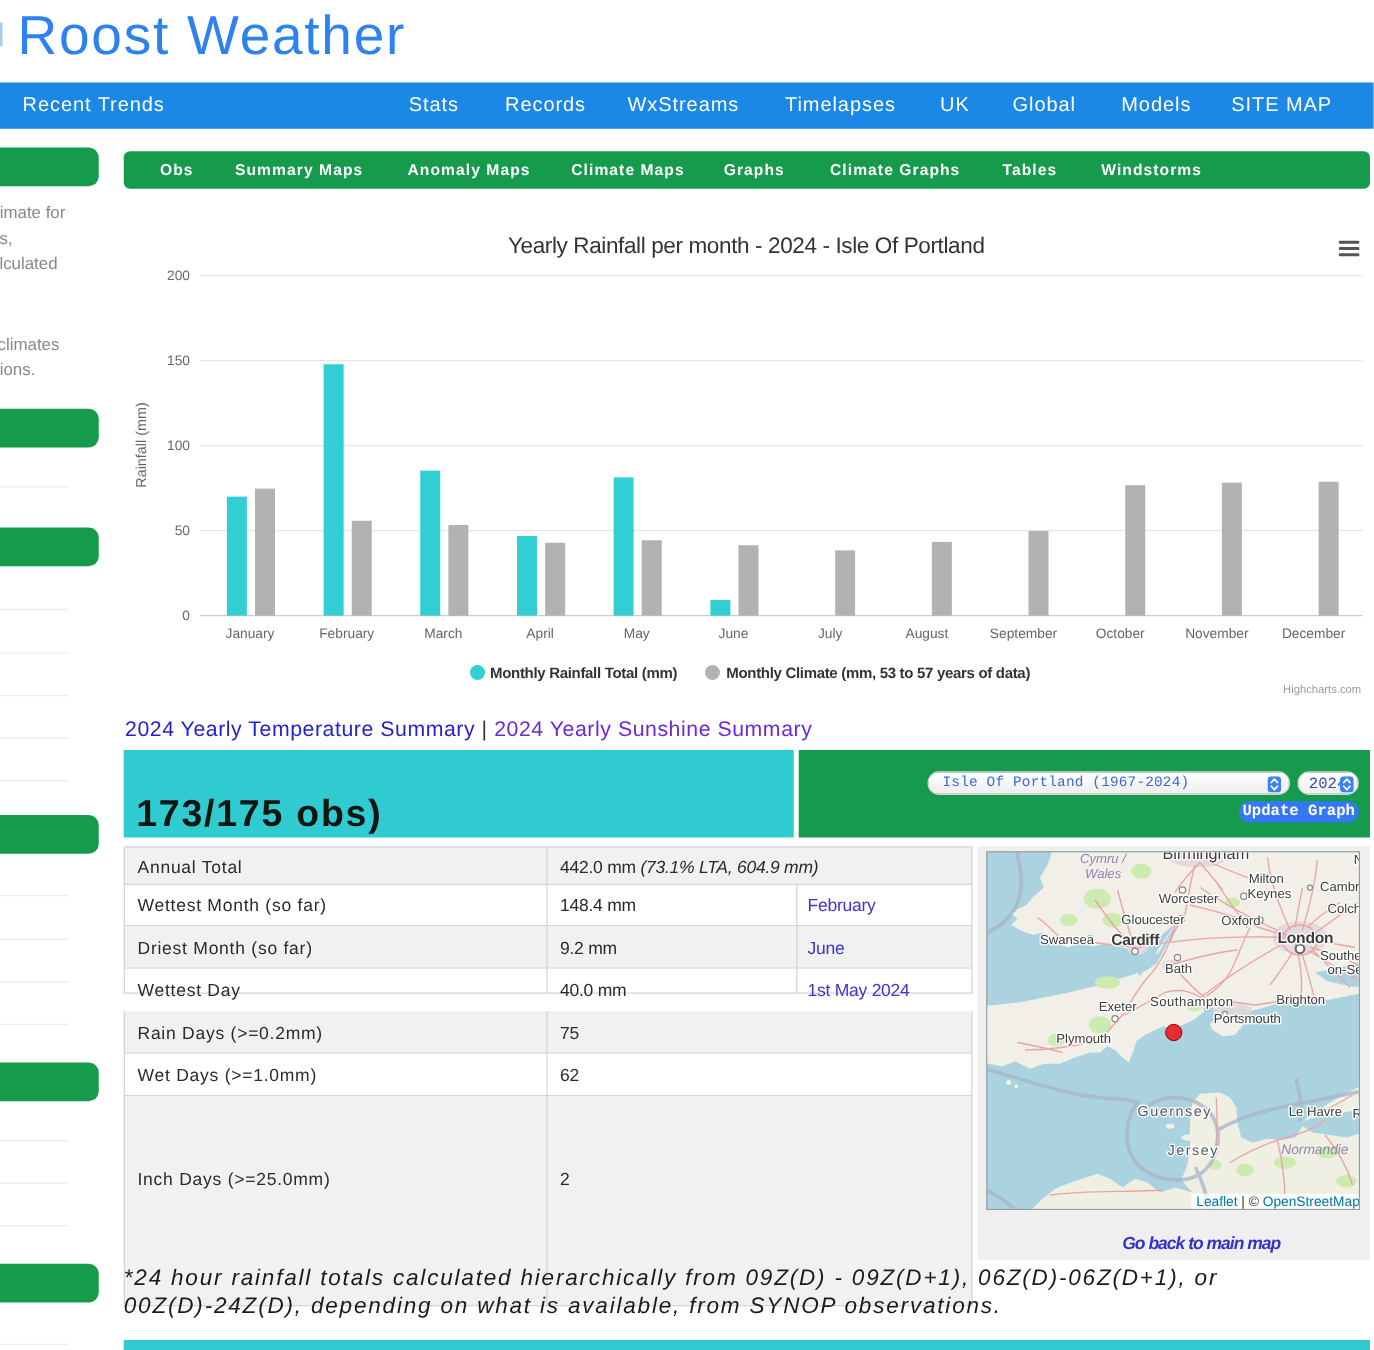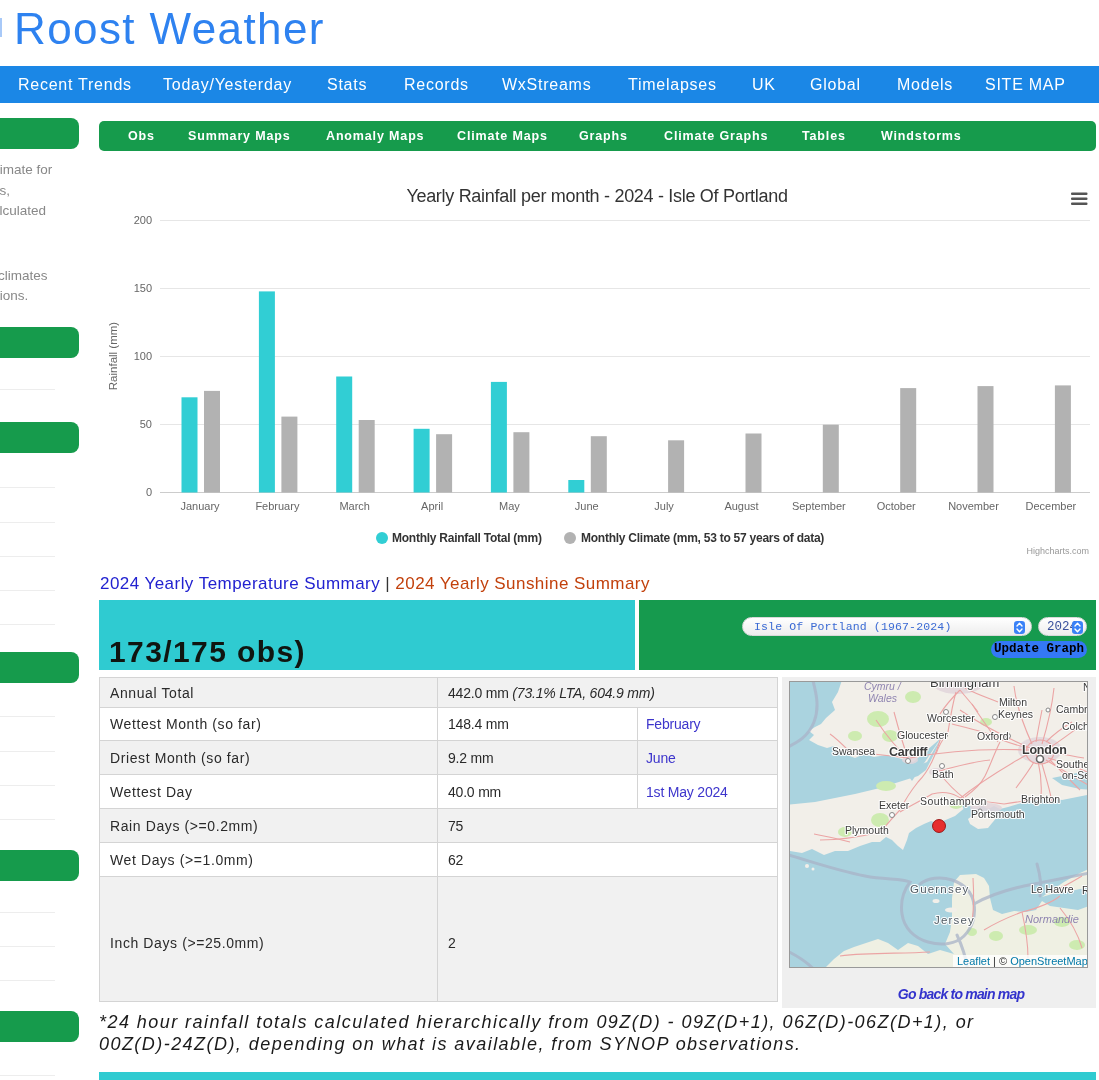--- a/index.html
+++ b/index.html
@@ -19,21 +19,20 @@
 .vline{position:absolute;top:0;bottom:0;width:1px;background:#d4d4d4}
 </style>
 </head>
 <body>
 
 <div class="abs" style="left:14px;top:4px;font-size:44px;color:#2e82f0;letter-spacing:1.4px;">Roost Weather</div>
 <div class="abs" style="left:0;top:18px;width:1.5px;height:19px;background:#a8c9f8;"></div>
 
 <div class="abs" style="left:0;top:66px;width:1099px;height:37px;background:#1b87e6;">
   <span class="navitem" style="left:18px;">Recent Trends</span>
-  <span class="navitem" style="left:163px;">Today/Yesterday</span>
   <span class="navitem" style="left:327px;">Stats</span>
   <span class="navitem" style="left:404px;">Records</span>
   <span class="navitem" style="left:502px;">WxStreams</span>
   <span class="navitem" style="left:628px;">Timelapses</span>
   <span class="navitem" style="left:752px;">UK</span>
   <span class="navitem" style="left:810px;">Global</span>
   <span class="navitem" style="left:897px;">Models</span>
   <span class="navitem" style="left:985px;">SITE MAP</span>
 </div>
 
@@ -138,21 +137,21 @@
   </g>
 
   <circle cx="283" cy="375" r="6" fill="#31ced4"></circle>
   <text x="293" y="379" font-size="12" font-weight="bold" letter-spacing="-0.25" fill="#333">Monthly Rainfall Total (mm)</text>
   <circle cx="471" cy="375" r="6" fill="#b2b2b2"></circle>
   <text x="482" y="379" font-size="12" font-weight="bold" letter-spacing="-0.25" fill="#333">Monthly Climate (mm, 53 to 57 years of data)</text>
   <text x="990" y="391" font-size="9" fill="#999" text-anchor="end">Highcharts.com</text>
 </svg>
 
 <div class="abs" style="left:100px;top:574px;font-size:17px;letter-spacing:0.45px;color:#333;">
-  <span style="color:#2222d0;">2024 Yearly Temperature Summary</span> | <span style="color:#c2410c;">2024 Yearly Sunshine Summary</span>
+  <span style="color:#2222d0;">2024 Yearly Temperature Summary</span> | <span style="color:#6d28d9;">2024 Yearly Sunshine Summary</span>
 </div>
 
 <div class="abs" style="left:99px;top:600px;width:536px;height:70px;background:#2fcbd1;">
   <div style="position:absolute;left:10px;font-size:30px;font-weight:bold;color:#101510;line-height:30px;letter-spacing:1.4px;top:36.5px;white-space:nowrap;">173/175 obs)</div>
 </div>
 <div class="abs" style="left:639px;top:600px;width:457px;height:70px;background:#169a4e;font-family:Liberation Mono, monospace;">
 
   <div class="abs" style="left:103px;top:17px;width:290px;height:19px;border-radius:9.5px;background:linear-gradient(#fff,#ededed);border:1px solid #d8d8d8;">
     <span style="position:absolute;left:11px;top:0;line-height:18px;font-size:11.5px;letter-spacing:0.15px;color:#3a6ad4;">Isle Of Portland (1967-2024)</span>
     <svg style="position:absolute;right:6px;top:3px;" width="11" height="13" viewBox="0 0 11 13">
@@ -164,21 +163,21 @@
 
   <div class="abs" style="left:399px;top:17px;width:49px;height:19px;border-radius:9.5px;background:linear-gradient(#fff,#ededed);border:1px solid #d8d8d8;">
     <span style="position:absolute;left:8px;top:0;line-height:18px;font-size:12.5px;color:#39509c;text-align:center;">2024</span>
     <svg style="position:absolute;right:3px;top:3px;" width="11" height="13" viewBox="0 0 11 13">
         <rect x="0" y="0" width="11" height="13" rx="3.2" fill="#3b82f7"></rect>
         <path d="M3 5 L5.5 2.3 L8 5" fill="none" stroke="#fff" stroke-width="1.4" stroke-linecap="round" stroke-linejoin="round"></path>
         <path d="M3 8 L5.5 10.7 L8 8" fill="none" stroke="#fff" stroke-width="1.4" stroke-linecap="round" stroke-linejoin="round"></path>
       </svg>
   </div>
 
-  <div class="abs" style="left:352px;top:41px;width:96px;height:17px;border-radius:9px;background:#3478f6;color:#000000;font-size:12.5px;font-weight:bold;text-align:center;line-height:17px;">Update Graph</div>
+  <div class="abs" style="left:352px;top:41px;width:96px;height:17px;border-radius:9px;background:#3478f6;color:#ffffff;font-size:12.5px;font-weight:bold;text-align:center;line-height:17px;">Update Graph</div>
 </div>
 
 <div class="trow" style="top:677px;height:31px;background:#f1f1f1;border-top:1px solid #d4d4d4;">
   <span class="tlabel" style="top:7px;">Annual Total</span>
   <span class="tval" style="top:7px;">442.0 mm <i>(73.1% LTA, 604.9 mm)</i></span>
   <div class="vline" style="left:337px;"></div>
 </div>
 <div class="trow" style="top:708px;height:33px;background:#fff;">
   <span class="tlabel" style="top:8px;">Wettest Month (so far)</span>
   <span class="tval" style="top:8px;">148.4 mm</span>
@@ -186,38 +185,38 @@
   <div class="vline" style="left:337px;"></div>
     <div class="vline" style="left:537px;"></div>
 </div>
 <div class="trow" style="top:741px;height:34px;background:#f1f1f1;">
   <span class="tlabel" style="top:9px;">Driest Month (so far)</span>
   <span class="tval" style="top:9px;">9.2 mm</span>
   <span class="tlink" style="top:9px;">June</span>
   <div class="vline" style="left:337px;"></div>
     <div class="vline" style="left:537px;"></div>
 </div>
-<div class="trow" style="top:775px;height:34px;background:#fff;">
+<div class="trow" style="top:775px;height:20px;background:#fff;">
   <span class="tlabel" style="top:9px;">Wettest Day</span>
   <span class="tval" style="top:9px;">40.0 mm</span>
   <span class="tlink" style="top:9px;">1st May 2024</span>
   <div class="vline" style="left:337px;"></div>
     <div class="vline" style="left:537px;"></div>
 </div>
 <div class="trow" style="top:809px;height:34px;background:#f1f1f1;">
   <span class="tlabel" style="top:9px;">Rain Days (&gt;=0.2mm)</span>
   <span class="tval" style="top:9px;">75</span>
   <div class="vline" style="left:337px;"></div>
 </div>
 <div class="trow" style="top:843px;height:34px;background:#fff;">
   <span class="tlabel" style="top:9px;">Wet Days (&gt;=1.0mm)</span>
   <span class="tval" style="top:9px;">62</span>
   <div class="vline" style="left:337px;"></div>
 </div>
-<div class="trow" style="top:877px;height:125px;background:#f1f1f1;">
+<div class="trow" style="top:877px;height:168px;background:#f1f1f1;">
   <span class="tlabel" style="top:58px;">Inch Days (&gt;=25.0mm)</span>
   <span class="tval" style="top:58px;">2</span>
   <div class="vline" style="left:337px;"></div>
 </div>
 
 <div class="abs" style="left:782px;top:677px;width:314px;height:331px;background:#efefef;"></div>
 <div class="abs" style="left:789px;top:681px;width:299px;height:287px;border:1px solid #999;background:#aad3df;" id="mapbox">
 <svg width="297" height="285" viewBox="0 0 297 285" style="display:block">
   <rect x="0" y="0" width="297" height="285" fill="#aad3df"></rect>
 

